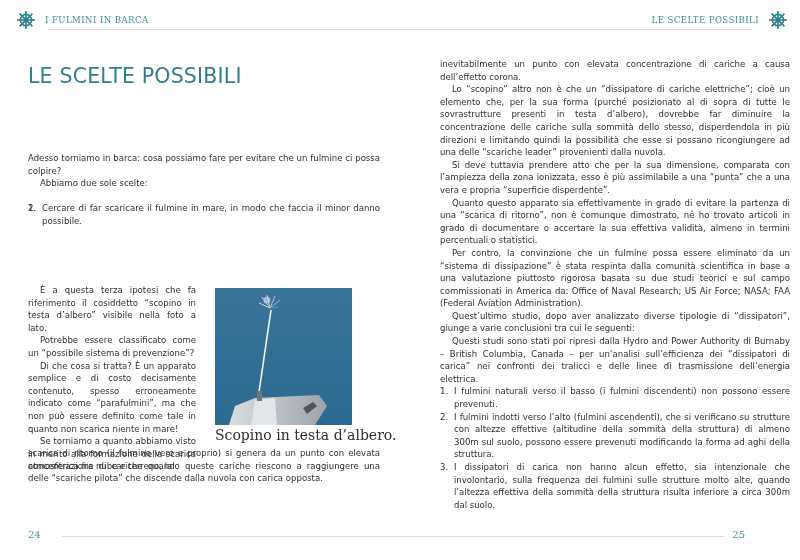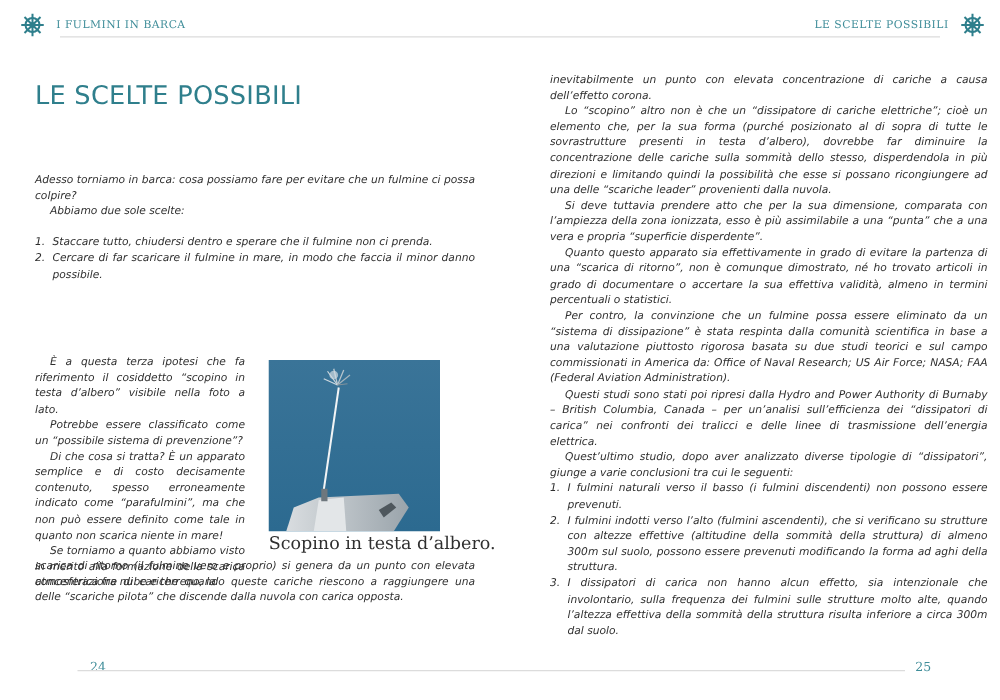--- a/index.html
+++ b/index.html
@@ -17,42 +17,42 @@
   .left .running-head .label { margin-left: 9px; }
   .right .running-head .label { margin-right: 9px; }
   .wheel { width: 20px; height: 20px; display: block; }
 
   .head-rule { position: absolute; top: 29px; height: 1px; background: #dcdcdc; }
   .left .head-rule { left: 48px; right: 0; }
   .right .head-rule { left: 0; right: 48px; }
 
   .chapter-title { position: absolute; left: 28px; top: 64px; font-family: "DejaVu Sans", "Liberation Sans", sans-serif; font-size: 20.5px; color: #2f7f8c; letter-spacing: 0.2px; font-weight: normal; }
 
-  .body-text { position: absolute; font-size: 8.55px; line-height: 12.6px; color: #2f2f2f; text-align: justify; font-style: italic; }
+  .body-text { position: absolute; font-size: 8.55px; line-height: 12.6px; color: #2f2f2f; text-align: justify; }
   .body-text p { margin: 0; }
   .indent { text-indent: 12px; }
 
-  .left-top { left: 28px; top: 138px; width: 352px; }
+  .left-top { left: 28px; top: 152px; width: 352px; }
   .left-top .gap { height: 12.6px; }
   ol.num { list-style: none; }
   ol.num li { position: relative; padding-left: 14px; }
   ol.num li .n { position: absolute; left: 0; top: 0; }
 
   .left-narrow { left: 28px; top: 270px; width: 168px; }
   .left-bottom { left: 28px; top: 447px; width: 352px; }
 
   .photo { position: absolute; left: 215px; top: 288px; width: 137px; height: 137px; overflow: hidden; background: #2f6f94; }
   .photo svg { width: 100%; height: 100%; display: block; }
   .caption { position: absolute; left: 215px; top: 427px; font-family: "DejaVu Serif", "Liberation Serif", serif; font-size: 14px; color: #2f2f2f; }
 
   .right-body { left: 40px; top: 58px; width: 350px; }
   .right-body ol.num li { padding-left: 14px; }
 
   .folio { position: absolute; top: 529px; font-family: "DejaVu Serif", "Liberation Serif", serif; font-size: 10px; color: #3f8d99; }
-  .left .folio { left: 28px; margin-left: 44px; }
+  .left .folio { left: 28px; }
   .right .folio { right: 55px; margin-left: 32px; }
   .foot-rule { position: absolute; top: 536px; height: 1px; background: #dcdcdc; }
   .left .foot-rule { left: 62px; right: 0; }
   .right .foot-rule { left: 0; right: 76px; }
 </style>
 </head>
 <body>
 
 <div class="page left">
   <div class="running-head">
@@ -70,21 +70,21 @@
   </div>
   <div class="head-rule"></div>
 
   <h1 class="chapter-title">LE SCELTE POSSIBILI</h1>
 
   <div class="body-text left-top">
     <p>Adesso torniamo in barca: cosa possiamo fare per evitare che un fulmine ci possa colpire?</p>
     <p class="indent">Abbiamo due sole scelte:</p>
     <div class="gap"></div>
     <ol class="num">
-      <li><span class="n">1.</span><span>Staccare tutto, chiudersi dentro e sperare che il fulmine non ci prenda.</span></li>
+      <li><span class="n">1.</span></li>
       <li><span class="n">2.</span><span>Cercare di far scaricare il fulmine in mare, in modo che faccia il minor danno possibile.</span></li>
     </ol>
     <div class="gap"></div>
   </div>
 
   <div class="body-text left-narrow" style="top: 284px;">
     <p class="indent">È a questa terza ipotesi che fa riferimento il cosiddetto “scopino in testa d’albero” visibile nella foto a lato.</p>
     <p class="indent">Potrebbe essere classificato come un “possibile sistema di prevenzione”?</p>
     <p class="indent">Di che cosa si tratta? È un apparato semplice e di costo decisamente contenuto, spesso erroneamente indicato come “parafulmini”, ma che non può essere definito come tale in quanto non scarica niente in mare!</p>
     <p class="indent">Se torniamo a quanto abbiamo visto in merito alla formazione della scarica atmosferica fra nube e terreno, la</p>
@@ -144,22 +144,22 @@
     </svg>
   </div>
   <div class="head-rule"></div>
 
   <div class="body-text right-body">
     <p>inevitabilmente un punto con elevata concentrazione di cariche a causa dell’effetto corona.</p>
     <p class="indent">Lo “scopino” altro non è che un “dissipatore di cariche elettriche”; cioè un elemento che, per la sua forma (purché posizionato al di sopra di tutte le sovrastrutture presenti in testa d’albero), dovrebbe far diminuire la concentrazione delle cariche sulla sommità dello stesso, disperdendola in più direzioni e limitando quindi la possibilità che esse si possano ricongiungere ad una delle “scariche leader” provenienti dalla nuvola.</p>
     <p class="indent">Si deve tuttavia prendere atto che per la sua dimensione, comparata con l’ampiezza della zona ionizzata, esso è più assimilabile a una “punta” che a una vera e propria “superficie disperdente”.</p>
     <p class="indent">Quanto questo apparato sia effettivamente in grado di evitare la partenza di una “scarica di ritorno”, non è comunque dimostrato, né ho trovato articoli in grado di documentare o accertare la sua effettiva validità, almeno in termini percentuali o statistici.</p>
     <p class="indent">Per contro, la convinzione che un fulmine possa essere eliminato da un “sistema di dissipazione” è stata respinta dalla comunità scientifica in base a una valutazione piuttosto rigorosa basata su due studi teorici e sul campo commissionati in America da: Office of Naval Research; US Air Force; NASA; FAA (Federal Aviation Administration).</p>
+    <p class="indent">Quest’ultimo studio, dopo aver analizzato diverse tipologie di “dissipatori”, giunge a varie conclusioni tra cui le seguenti:</p>
     <p class="indent">Questi studi sono stati poi ripresi dalla Hydro and Power Authority di Burnaby – British Columbia, Canada – per un’analisi sull’efficienza dei “dissipatori di carica” nei confronti dei tralicci e delle linee di trasmissione dell’energia elettrica.</p>
-    <p class="indent">Quest’ultimo studio, dopo aver analizzato diverse tipologie di “dissipatori”, giunge a varie conclusioni tra cui le seguenti:</p>
     <ol class="num">
       <li><span class="n">1.</span><span>I fulmini naturali verso il basso (i fulmini discendenti) non possono essere prevenuti.</span></li>
       <li><span class="n">2.</span><span>I fulmini indotti verso l’alto (fulmini ascendenti), che si verificano su strutture con altezze effettive (altitudine della sommità della struttura) di almeno 300m sul suolo, possono essere prevenuti modificando la forma ad aghi della struttura.</span></li>
       <li><span class="n">3.</span><span>I dissipatori di carica non hanno alcun effetto, sia intenzionale che involontario, sulla frequenza dei fulmini sulle strutture molto alte, quando l’altezza effettiva della sommità della struttura risulta inferiore a circa 300m dal suolo.</span></li>
     </ol>
   </div>
 
   <div class="folio">25</div>
   <div class="foot-rule"></div>
 </div>

